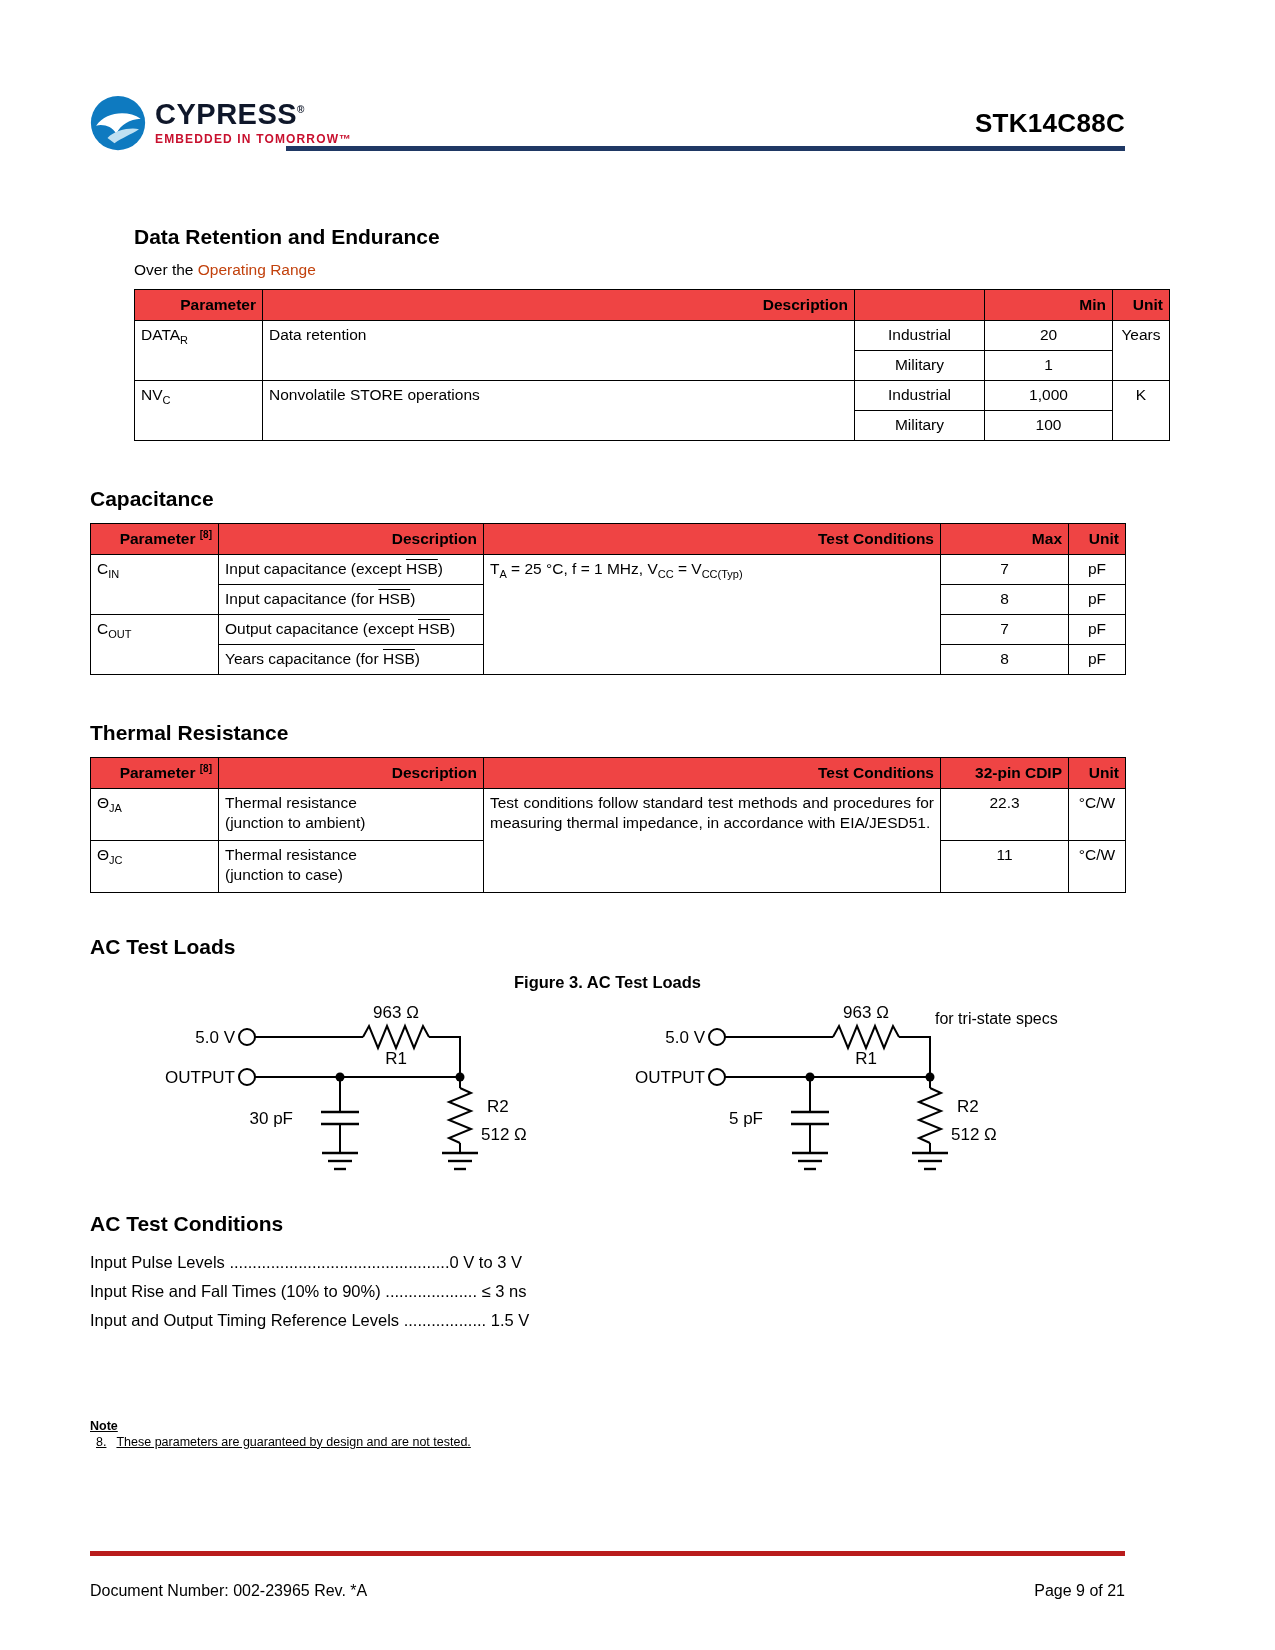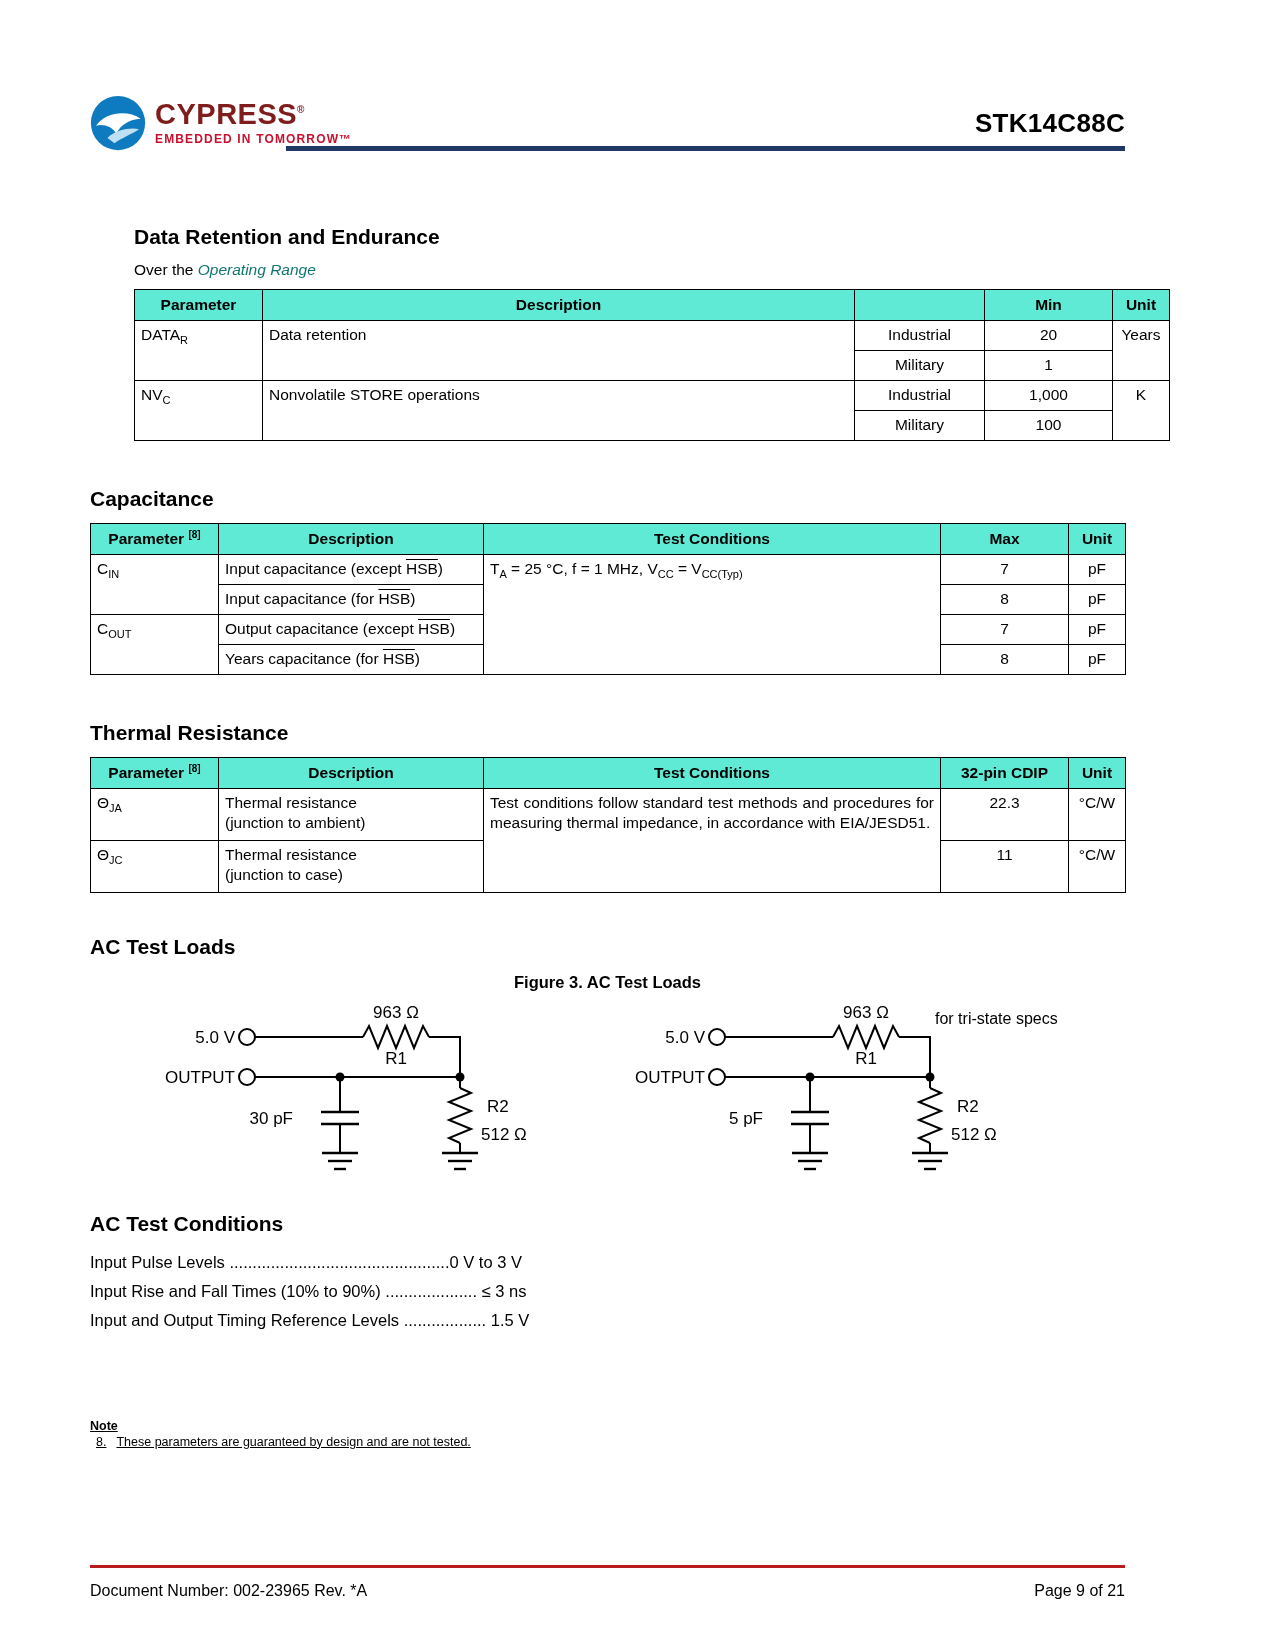--- a/index.html
+++ b/index.html
@@ -7,41 +7,41 @@
     width:1275px;height:1650px;overflow:hidden;position:relative;
     background:#ffffff;color:#000;
     font-family:"Liberation Sans", sans-serif;
   }
   .page{padding:85px 150px 0 90px;position:relative;}
 
   
   header{display:flex;align-items:flex-end;height:66px;}
   .logo{display:flex;align-items:center;gap:9px;width:196px;flex:none;}
   .logo-mark{width:56px;height:56px;flex:none;}
-  .brand{font-size:29px;font-weight:bold;color:#7f1d1d;letter-spacing:0.5px;line-height:1;}
+  .brand{font-size:29px;font-weight:bold;color:#0f172a;letter-spacing:0.5px;line-height:1;}
   .brand sup{font-size:10px;}
   .tagline{font-size:12px;font-weight:bold;color:#c8102e;letter-spacing:1.15px;margin-top:3px;white-space:nowrap;}
   .header-right{flex:1;display:flex;flex-direction:column;justify-content:flex-end;}
   .part{text-align:right;font-size:26px;font-weight:bold;color:#000000;margin-bottom:7px;letter-spacing:0.3px;}
   .rule{height:5px;background:#1f3864;}
 
   
   h2{font-size:21px;font-weight:bold;margin:0 0 12px 0;}
   .sec-retention{margin-top:74px;padding-left:44px;}
   .sec-cap{margin-top:46px;}
   .sec-thermal{margin-top:46px;}
   .sec-loads{margin-top:42px;}
   .sec-cond{margin-top:16px;}
   .over{font-size:15.5px;margin:0 0 10px 0;}
-  .link{color:#0f766e;text-decoration:none;cursor:pointer;font-style:italic;}
+  .link{color:#c2410c;text-decoration:none;cursor:pointer;}
 
   
   table{border-collapse:collapse;table-layout:fixed;width:1035px;font-size:15.5px;}
   th,td{border:1px solid #000;padding:4px 6px;line-height:1.3;}
-  th{background:#5eead4;font-weight:bold;text-align:center;vertical-align:middle;height:22px;}
+  th{background:#ef4444;font-weight:bold;text-align:right;vertical-align:middle;height:22px;}
   th sup{font-size:10px;}
   td{vertical-align:top;}
   td.c{text-align:center;}
   td.j{text-align:justify;}
   sub{font-size:11px;}
   .ov{text-decoration:overline;}
   tr.h30{height:30px;}
   tr.h52{height:52px;}
 
   
@@ -58,21 +58,21 @@
   
   .cond-line{font-size:16.5px;line-height:1.75;}
 
   
   .note{margin-top:84px;font-size:12.5px;text-decoration:underline;}
   .note-title{font-weight:bold;margin-bottom:2px;}
   .note-line{padding-left:6px;}
   .note-line .num{margin-right:10px;}
 
   
-  .footer{position:absolute;left:90px;right:150px;bottom:50px;border-top:3px solid #b91c1c;padding-top:14px;display:flex;justify-content:space-between;font-size:16px;}
+  .footer{position:absolute;left:90px;right:150px;bottom:50px;border-top:5px solid #b91c1c;padding-top:26px;display:flex;justify-content:space-between;font-size:16px;}
 </style>
 </head>
 <body>
 
 <div class="page">
 
   <header>
     <div class="logo">
       <svg class="logo-mark" viewBox="0 0 64 64">
         <circle cx="32" cy="32" r="31" fill="#0e7ac0"></circle>

